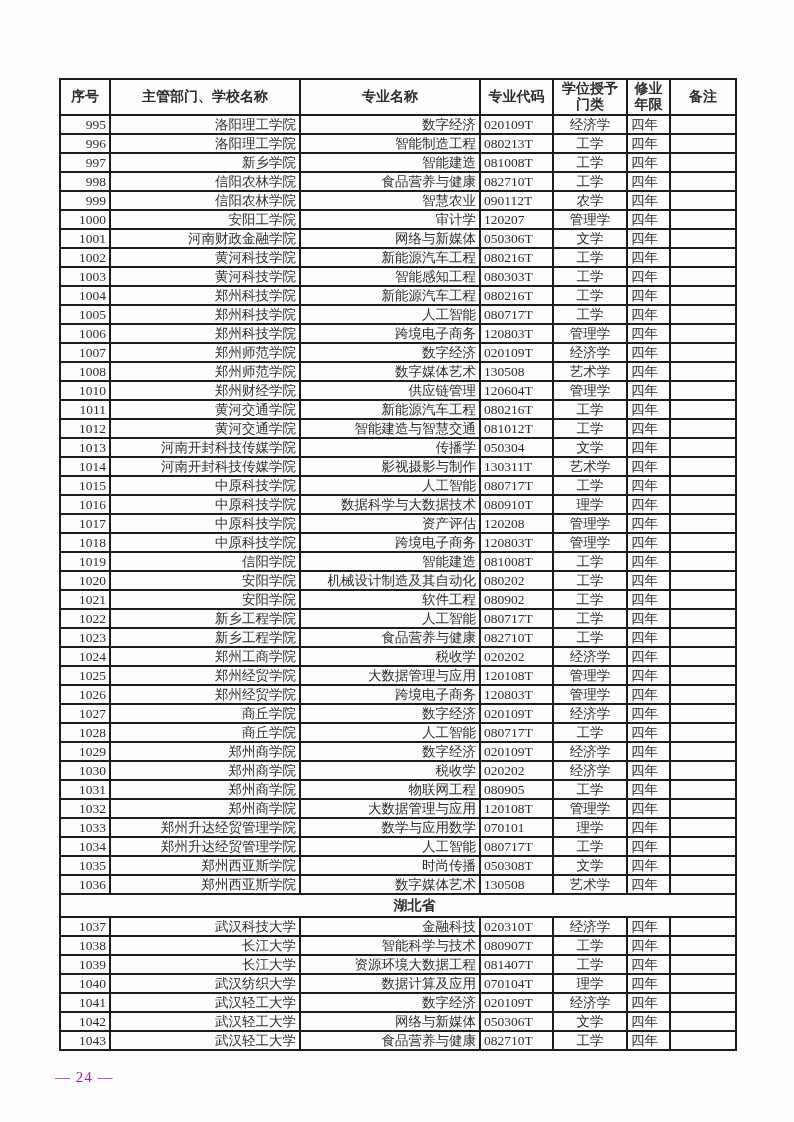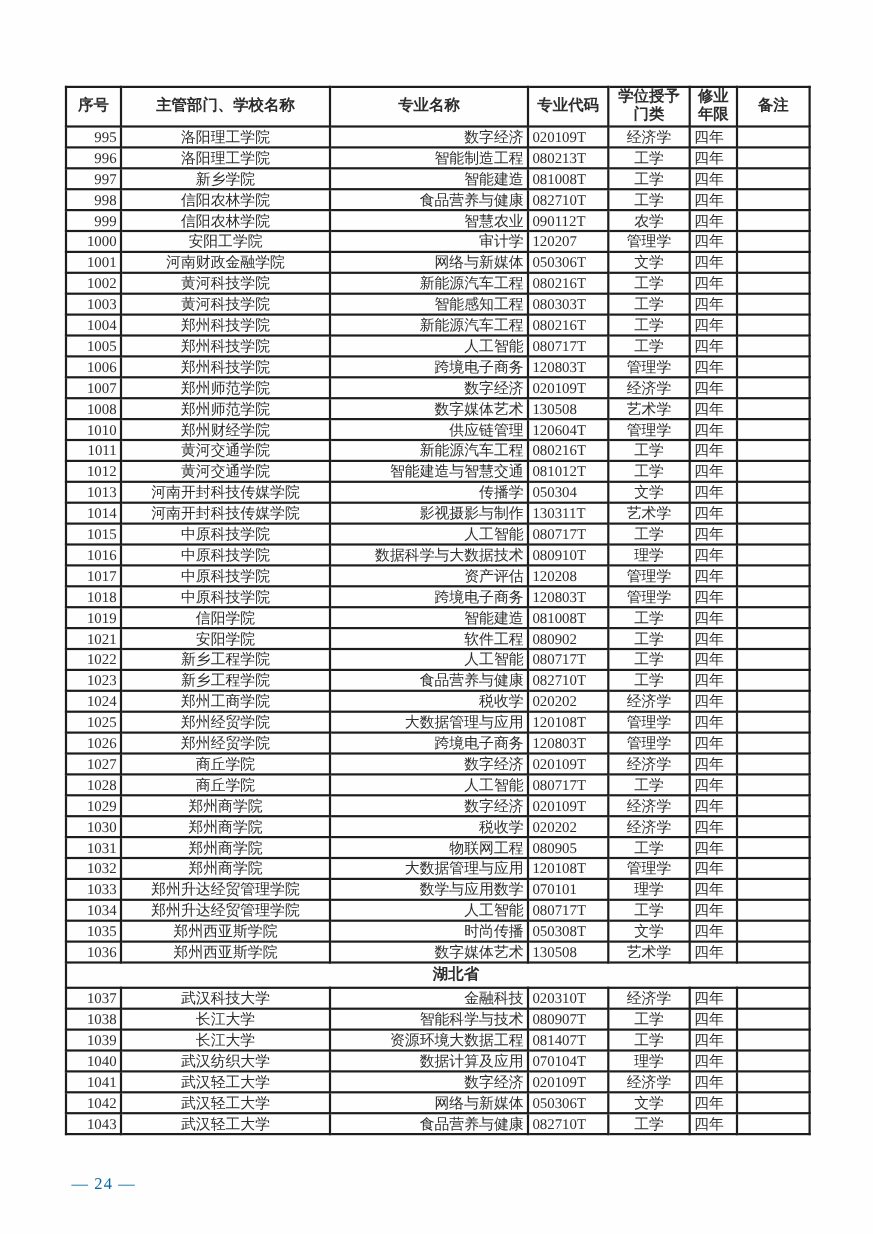--- a/index.html
+++ b/index.html
@@ -17,32 +17,32 @@
     border:2px solid #1d1d1d;
     font-size:13.5px; line-height:1.12;
     padding:0 3px; overflow:hidden;
   }
   table.majors th {
     height:34px; text-align:center; font-weight:bold;
     white-space:normal; padding:0 2px; font-size:14px;
   }
   table.majors td { height:17px; white-space:nowrap; }
   td.col-no     { text-align:right; padding:0 1px;margin-left:28px; }
-  td.col-school { text-align:center; }
+  td.col-school { text-align:right; }
   td.col-major  { text-align:right; }
   td.col-code   { text-align:left; padding-left:3px; }
   td.col-degree { text-align:center; }
   td.col-years  { text-align:left; padding-left:5px;margin-left:41px; }
   td.col-note   { text-align:left; }
   tr.section-row td {
     text-align:center; font-weight:bold; height:21px; font-size:14px;padding-left:36px;
   }
   .page-number {
-    position:absolute; left:65px; top:1069px;
-    font-size:15px; letter-spacing:1px; color:#0369a1;
+    position:absolute; left:55px; top:1069px;
+    font-size:15px; letter-spacing:1px; color:#a21caf;
   }
 </style>
 </head>
 <body>
 
 <div class="page">
 
   <table class="majors">
     <colgroup>
       <col style="width:50px">
@@ -275,20 +275,29 @@
         <tr>
           <td class="col-no">1019</td>
           <td class="col-school">信阳学院</td>
           <td class="col-major">智能建造</td>
           <td class="col-code">081008T</td>
           <td class="col-degree">工学</td>
           <td class="col-years">四年</td>
           <td class="col-note"></td>
         </tr>
         <tr>
+          <td class="col-no">1020</td>
+          <td class="col-school">安阳学院</td>
+          <td class="col-major">机械设计制造及其自动化</td>
+          <td class="col-code">080202</td>
+          <td class="col-degree">工学</td>
+          <td class="col-years">四年</td>
+          <td class="col-note"></td>
+        </tr>
+        <tr>
           <td class="col-no">1021</td>
           <td class="col-school">安阳学院</td>
           <td class="col-major">软件工程</td>
           <td class="col-code">080902</td>
           <td class="col-degree">工学</td>
           <td class="col-years">四年</td>
           <td class="col-note"></td>
         </tr>
         <tr>
           <td class="col-no">1022</td>

